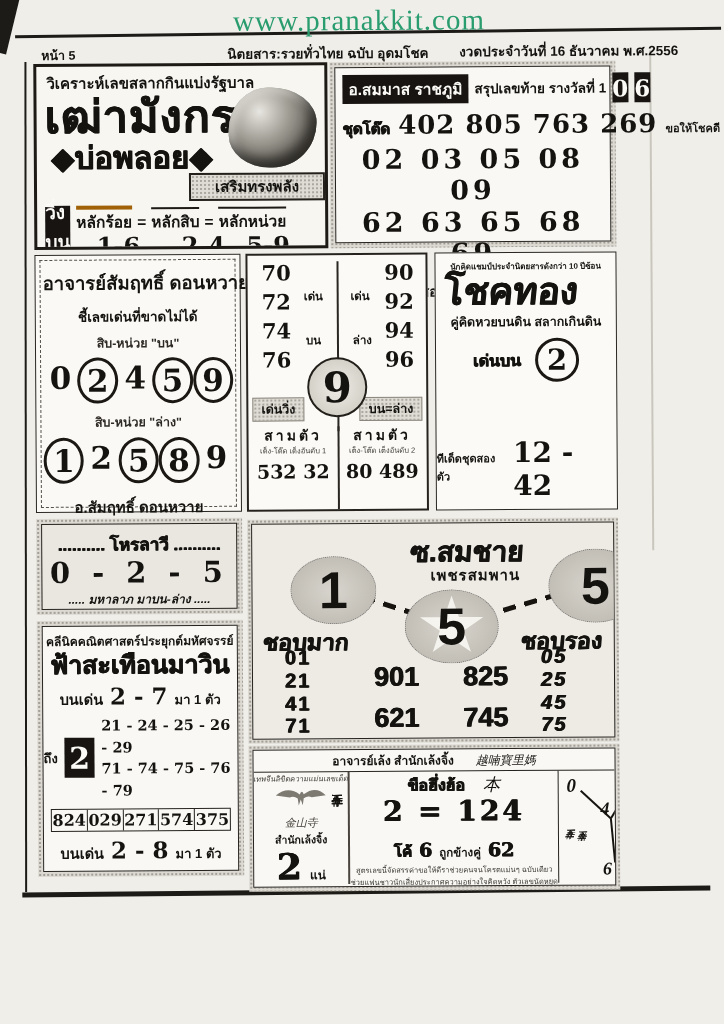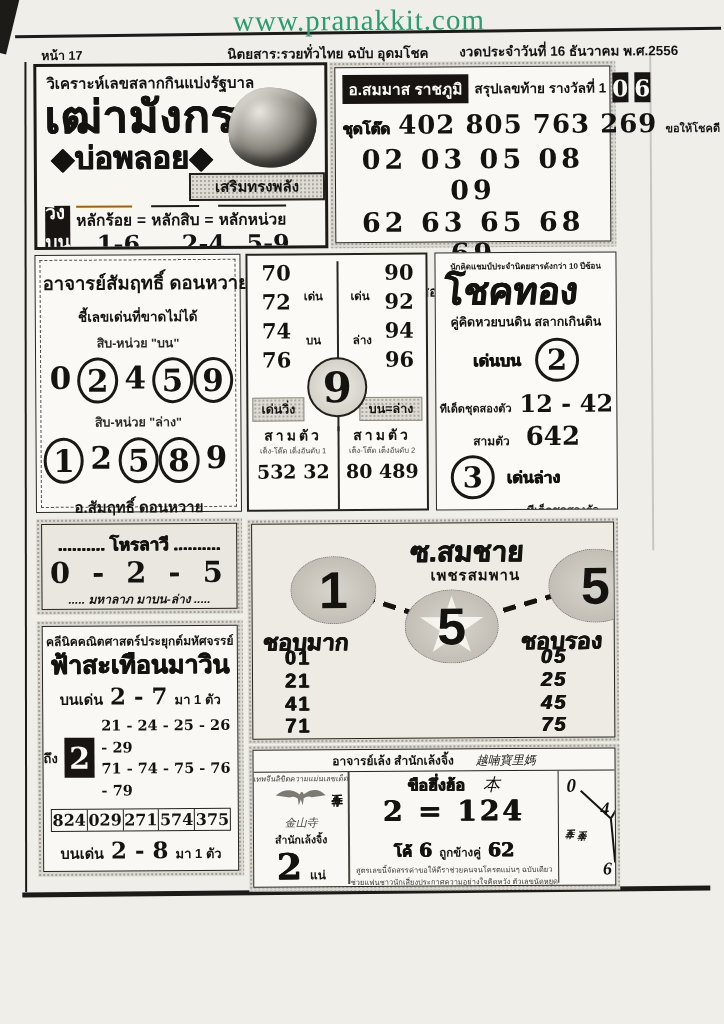--- a/index.html
+++ b/index.html
@@ -34,41 +34,41 @@
 <div id="paper">
 <div id="content">
 
   <div class="abs scanline" style="left:18px;top:31px;width:706px;height:2.5px;transform:rotate(-0.35deg);"></div>
   <div class="abs scanline" style="left:-10px;top:-6px;width:26px;height:56px;transform:rotate(14deg);"></div>
   <div class="abs scanline" style="left:25px;top:60px;width:2px;height:830px;transform:rotate(0.3deg);"></div>
   <div class="abs scanline" style="left:20px;top:889px;width:688px;height:5px;transform:rotate(-0.25deg);"></div>
   <div class="abs crease" style="left:652px;top:52px;width:1.5px;height:500px;"></div>
 
   <div class="abs" style="left:0;top:4px;width:724px;text-align:center;font-family:'Liberation Serif','DejaVu Serif',serif;font-size:29px;color:#2a9d6f;letter-spacing:1px;">www.pranakkit.com</div>
-  <div class="abs" style="left:44px;top:44px;font-size:12.5px;font-weight:bold;">หน้า 17</div>
+  <div class="abs" style="left:44px;top:44px;font-size:12.5px;font-weight:bold;">หน้า 5</div>
   <div class="abs" style="left:230px;top:42px;font-size:13.5px;font-weight:bold;">นิตยสาร:รวยทั่วไทย ฉบับ อุดมโชค</div>
   <div class="abs" style="left:462px;top:41px;font-size:13.5px;font-weight:bold;">งวดประจำวันที่ 16 ธันวาคม พ.ศ.2556</div>
 
   <div class="abs" style="left:36px;top:62px;width:294px;height:186px;border:3.5px solid #1d1a16;background:#f7f6f1;box-sizing:border-box;overflow:hidden;">
     <div class="nowrap" style="margin:5px 0 0 10px;font-size:15px;font-weight:bold;">วิเคราะห์เลขสลากกินแบ่งรัฐบาล</div>
     <div class="nowrap fat" style="margin:-2px 0 0 8px;font-size:45px;line-height:1.05;letter-spacing:1px;">เฒ่ามังกร</div>
     <div class="abs" style="right:8px;top:22px;width:88px;height:80px;border-radius:46% 54% 52% 48%/55% 45% 58% 42%;
                 background:radial-gradient(circle at 35% 30%,#e8e6e0 0%,#9d9a92 38%,#5c5953 72%,#3c3a35 100%);
                 box-shadow:inset -6px -8px 12px #2e2c28, inset 4px 5px 8px #d9d7d0;"></div>
     <div class="nowrap fat" style="margin:2px 0 0 14px;font-size:31px;line-height:1;">◆บ่อพลอย◆</div>
     <div class="abs dotbg" style="left:152px;top:107px;width:132px;height:24px;border:2px solid #23201b;display:flex;align-items:center;justify-content:center;">
       <span style="font-size:15px;font-weight:bold;">เสริมทรงพลัง</span>
     </div>
     <div class="abs" style="left:8px;top:139px;width:276px;height:42px;display:flex;align-items:stretch;">
       <div class="blackchip" style="width:62px;">
         <span style="font-size:19px;font-weight:bold;">วิ่งบน</span>
       </div>
       <div style="flex:1;display:flex;flex-direction:column;justify-content:flex-start;margin-left:6px;">
         <div class="nowrap" style="display:flex;gap:5px;font-size:15.5px;font-weight:bold;align-items:baseline;">
-          <span style="border-top:2px solid #a16207;">หลักร้อย</span>
+          <span style="border-top:4px solid #a16207;">หลักร้อย</span>
           <span>=</span>
           <span style="border-top:2px solid #1d1a16;">หลักสิบ</span>
           <span>=</span>
           <span style="border-top:2px solid #1d1a16;">หลักหน่วย</span>
         </div>
         <div class="nowrap serifnum" style="display:flex;font-size:24px;line-height:1;margin-top:0px;">
           <span style="width:84px;text-align:center;">1-6</span>
           <span style="width:86px;text-align:center;">2-4</span>
           <span style="width:90px;text-align:left;">5-9</span>
         </div>
@@ -186,21 +186,21 @@
   <div class="abs" style="left:436px;top:253px;width:182px;height:258px;border:1.5px solid #2a2722;background:#fbfaf6;box-sizing:border-box;overflow:hidden;">
     <div class="nowrap" style="font-size:8px;font-weight:bold;text-align:center;margin-top:7px;">นักคิดแชมป์ประจำนิตยสารดังกว่า 10 ปีซ้อน</div>
     <div class="nowrap fat" style="font-size:37px;line-height:1;margin:0 0 0 8px;transform:skewX(-6deg);">โชคทอง</div>
     <div class="nowrap" style="font-size:12.5px;font-weight:bold;text-align:center;margin-top:2px;">คู่คิดหวยบนดิน สลากเกินดิน</div>
     <div style="display:flex;align-items:center;justify-content:center;gap:14px;margin-top:6px;">
       <span class="fat" style="font-size:16px;">เด่นบน</span>
       <span class="circle-digit circled" style="width:38px;height:38px;font-size:29px;">2</span>
     </div>
     <div style="display:flex;align-items:baseline;justify-content:center;gap:8px;margin-top:7px;">
       <span style="font-size:11px;font-weight:bold;">ทีเด็ดชุดสองตัว</span>
-      <span class="serifnum" style="font-size:24px;">12 - 42</span>
+      <span class="serifnum" style="font-size:28px;margin-top:47px;">12 - 42</span>
     </div>
     <div style="display:flex;align-items:baseline;justify-content:center;gap:16px;margin-top:3px;">
       <span style="font-size:12px;font-weight:bold;">สามตัว</span>
       <span class="serifnum" style="font-size:26px;">642</span>
     </div>
     <div style="display:flex;align-items:center;gap:12px;margin:4px 0 0 14px;">
       <span class="circle-digit circled" style="width:38px;height:38px;font-size:29px;">3</span>
       <span class="fat" style="font-size:16px;">เด่นล่าง</span>
     </div>
     <div style="font-size:11px;font-weight:bold;text-align:right;margin:2px 18px 0 0;">ทีเด็ดชุดสองตัว</div>
@@ -278,20 +278,26 @@
         <div>01</div>
         <div>21</div>
         <div>41</div>
         <div>71</div>
       </div>
       <div class="abs fat" style="left:288px;top:122px;font-size:20px;line-height:1.14;letter-spacing:2px;font-style:italic;">
         <div>05</div>
         <div>25</div>
         <div>45</div>
         <div>75</div>
+      </div>
+      <div class="abs" style="left:108px;top:138px;width:160px;display:grid;grid-template-columns:1fr 1fr;column-gap:18px;row-gap:10px;text-align:center;">
+        <span class="fat" style="font-size:27px;">901</span>
+        <span class="fat" style="font-size:27px;">825</span>
+        <span class="fat" style="font-size:27px;">621</span>
+        <span class="fat" style="font-size:27px;">745</span>
       </div>
     </div>
   </div>
 
   <div class="abs hatchwrap" style="left:247px;top:745px;width:371px;height:146px;padding:4px;">
     <div class="innerbox" style="overflow:hidden;">
       <div style="display:flex;justify-content:center;gap:22px;align-items:baseline;border-bottom:1.5px solid #26231e;padding:1px 0;">
         <span class="nowrap" style="font-size:12px;font-weight:bold;">อาจารย์เล้ง สำนักเล้งจิ้ง</span>
         <span class="nowrap" style="font-size:12px;font-style:italic;">越喃寶里媽</span>
       </div>

